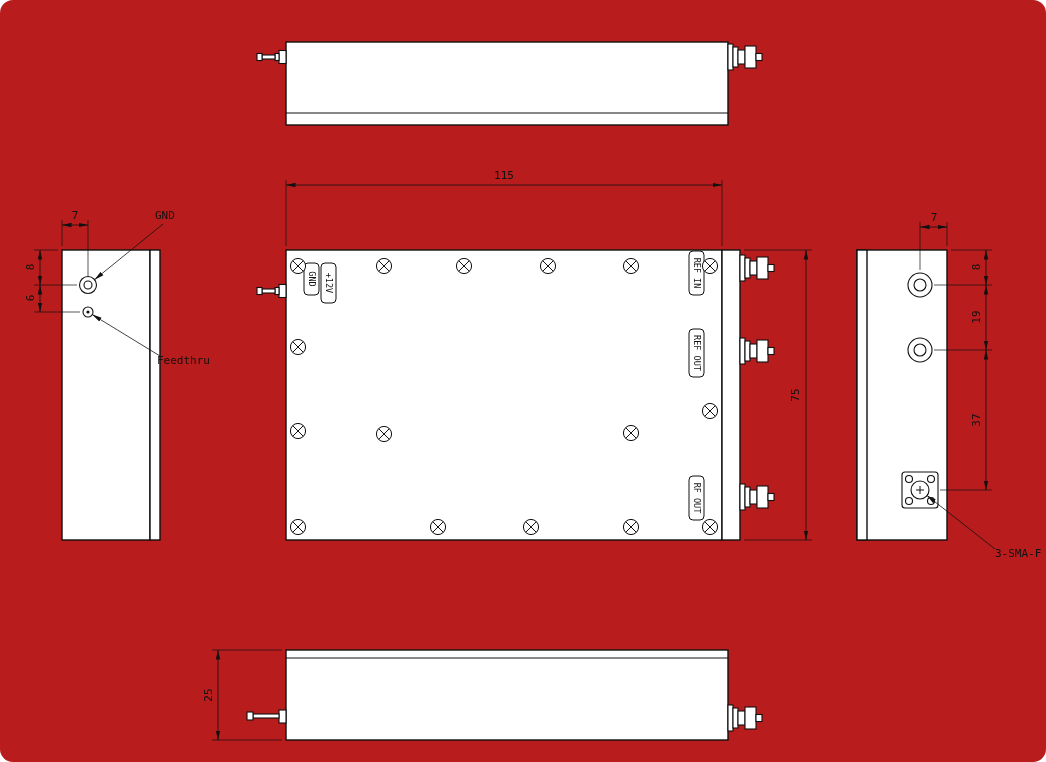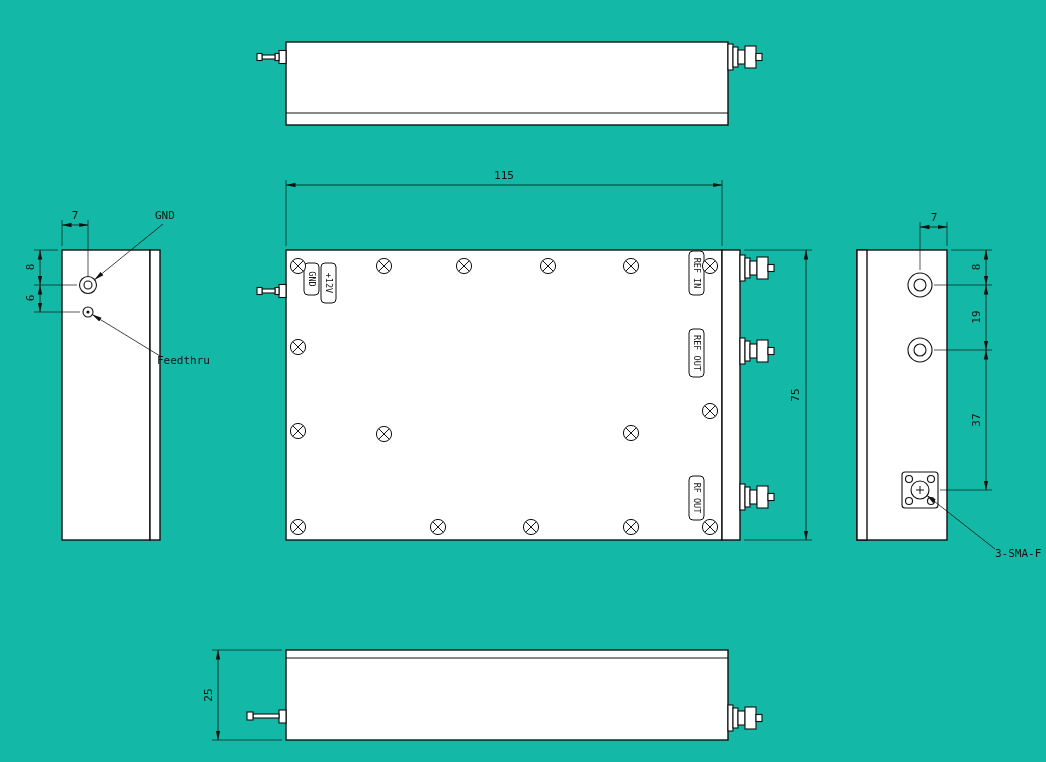--- a/index.html
+++ b/index.html
@@ -1,16 +1,16 @@
 <!DOCTYPE html>
 <html><head>
 <meta charset="utf-8">
 <style>
   html,body{margin:0;padding:0;background:#ffffff;}
-  .stage{position:relative;width:1046px;height:762px;background:#14b8a6;overflow:hidden;}
+  .stage{position:relative;width:1046px;height:762px;background:#b91c1c;overflow:hidden;border-radius:13px;}
   svg{display:block;}
   text{font-family:"DejaVu Sans Mono","Liberation Mono",monospace;fill:#111;}
   .dim{font-size:11px;}
   .plate{font-size:8.5px;}
   .callout{font-size:11px;}
   .outline{fill:#ffffff;stroke:#111;stroke-width:1.4;}
   .seam{stroke:#111;stroke-width:1;}
   .dimline{stroke:#111;stroke-width:0.8;fill:none;}
   .extline{stroke:#111;stroke-width:0.7;fill:none;}
   .leader{stroke:#111;stroke-width:0.8;fill:none;}

